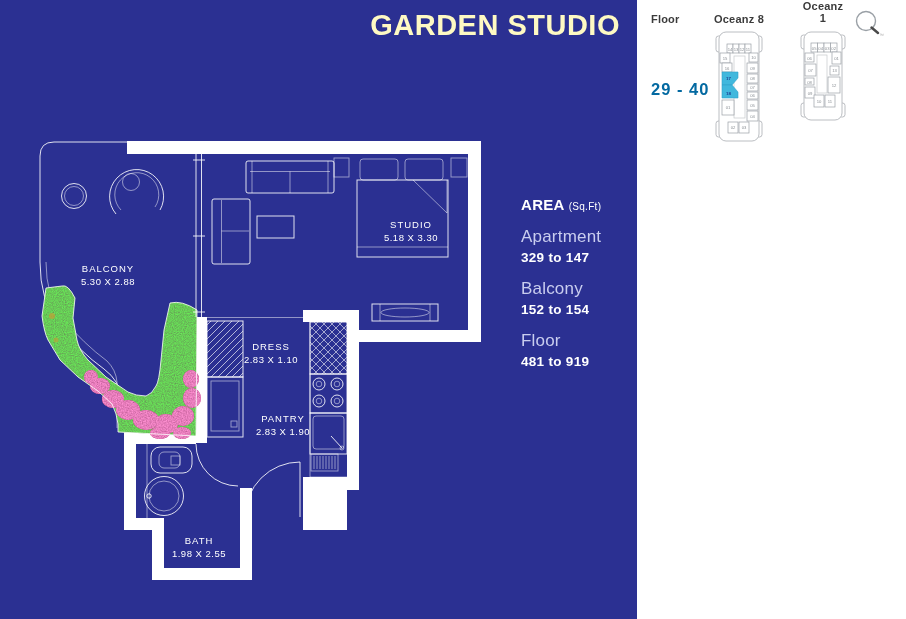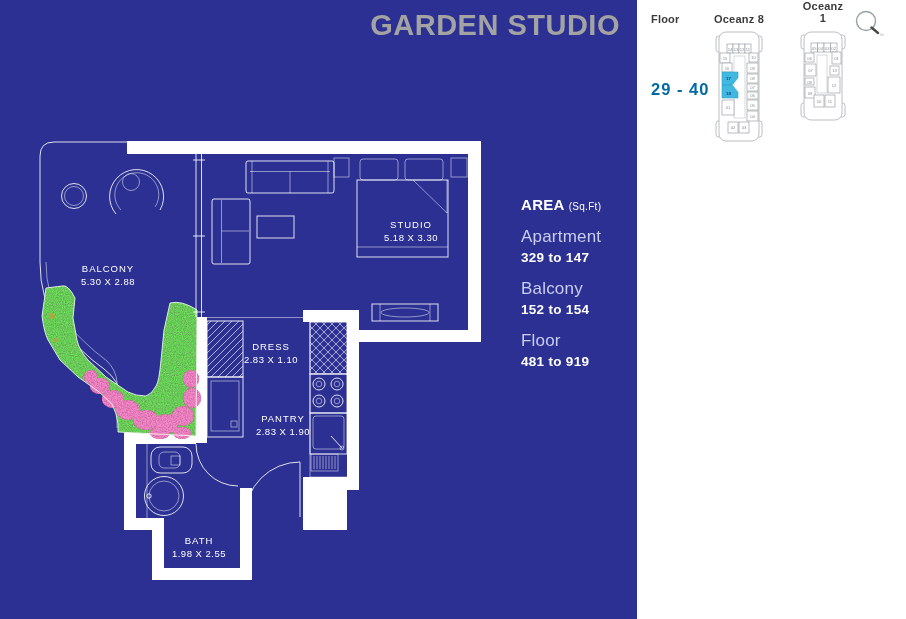--- a/index.html
+++ b/index.html
@@ -1,19 +1,19 @@
 <!DOCTYPE html>
 <html><head>
 <meta charset="utf-8">
 <style>
   * { margin:0; padding:0; box-sizing:border-box; }
   body { font-family:"Liberation Sans", sans-serif; background:#e8e8e8; }
   .page { position:relative; width:906px; height:619px; background:#ffffff; overflow:hidden; }
   .blue-panel { position:absolute; left:0; top:0; width:637px; height:619px; background:#2b3092; }
-  .title { position:absolute; top:9px; right:17px; color:#a3a3a3; font-size:29px; font-weight:bold;
+  .title { position:absolute; top:9px; right:17px; color:#fef9c3; font-size:29px; font-weight:bold;
            letter-spacing:0.5px; white-space:nowrap; }
   .plan-svg { position:absolute; left:0; top:0; }
 
   .area-block { position:absolute; left:521px; top:196px; width:112px; color:#fff; }
   .area-head { font-size:15px; font-weight:bold; letter-spacing:0.3px; }
   .area-head .unit { font-size:10px; font-weight:normal; }
   .area-row { margin-top:14px; }
   .area-label { font-size:17px; color:#c9cdew; color:#c9cdef; letter-spacing:0.2px; }
   .area-value { font-size:13.5px; font-weight:bold; margin-top:3px; letter-spacing:0.3px; }
 

